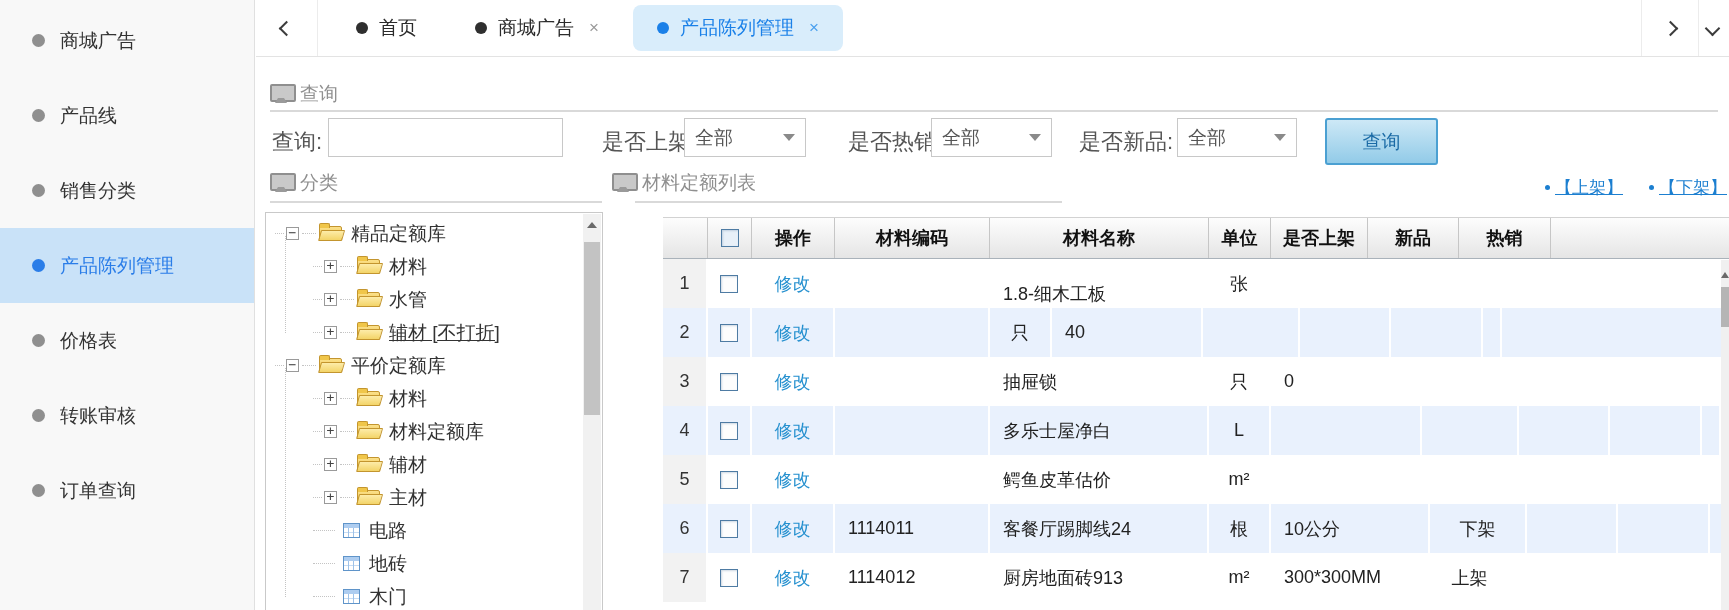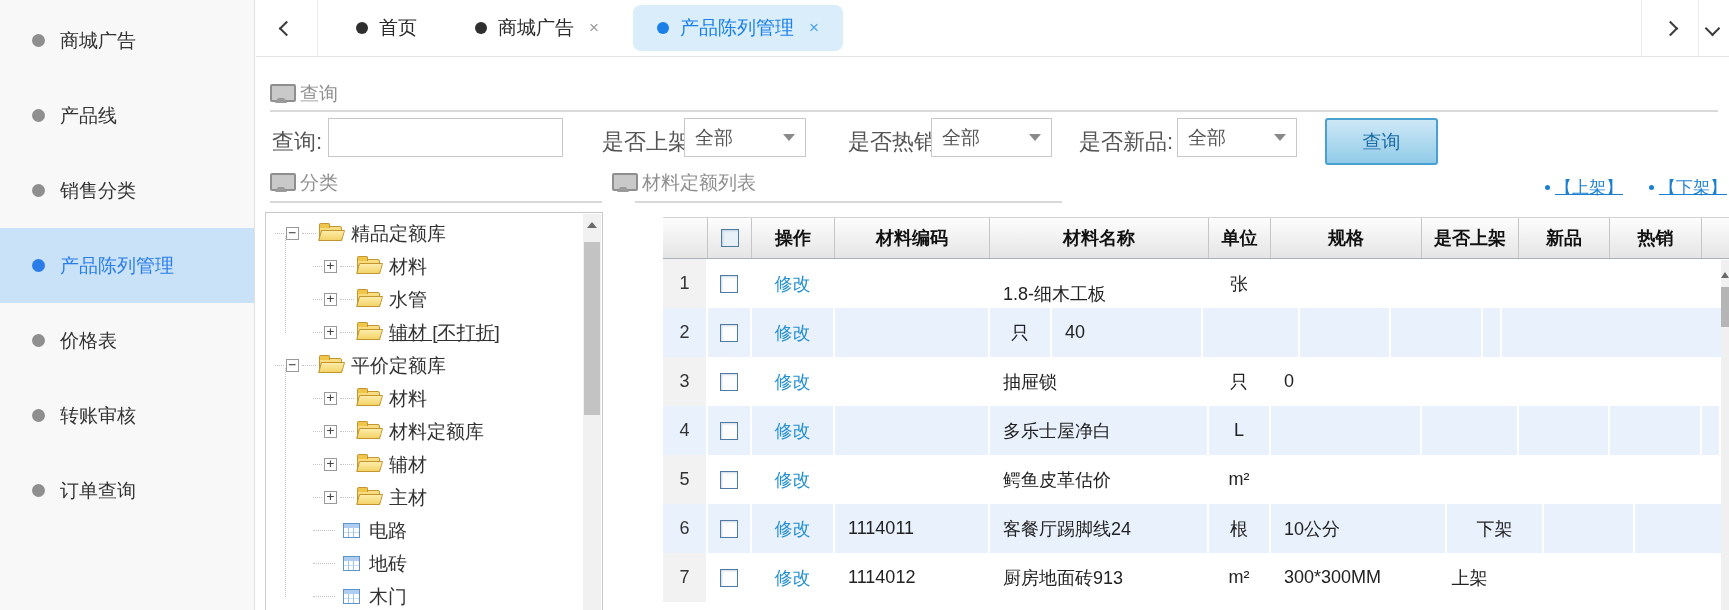--- a/index.html
+++ b/index.html
@@ -347,21 +347,20 @@
 <div id="grid">
     <div class="trow thead">
       <div class="cell" style="width: 45px;"></div>
       <div class="cell" style="width: 44px;">
         <span class="cbx head"></span>
       </div>
       <div class="cell" style="width: 83px;">操作</div>
       <div class="cell" style="width: 155px;">材料编码</div>
       <div class="cell" style="width: 219px;">材料名称</div>
       <div class="cell" style="width: 62px;">单位</div>
-      <div class="cell" style="width: 151px;">规格</div>
       <div class="cell" style="width: 97px;">是否上架</div>
       <div class="cell" style="width: 91px;">新品</div>
       <div class="cell" style="width: 92px;">热销</div>
       <div class="cell" style="width: 19px;"></div>
     </div>
     <div class="trow body-row">
       <div class="cell c-center numcell" style="width: 45px;">1</div>
       <div class="cell c-center" style="width: 44px;">
         <span class="cbx"></span>
       </div>
@@ -448,21 +447,21 @@
       <div class="cell c-center numcell" style="width: 45px;">6</div>
       <div class="cell c-center" style="width: 44px;">
         <span class="cbx"></span>
       </div>
       <div class="cell c-center" style="width: 83px;">
         <span class="edit-link">修改</span>
       </div>
       <div class="cell c-left" style="width: 155px;">1114011</div>
       <div class="cell c-left" style="width: 219px;">客餐厅踢脚线24</div>
       <div class="cell c-center" style="width: 62px;">根</div>
-      <div class="cell c-left" style="width: 176px;">10公分</div>
+      <div class="cell c-left" style="width: 159px;">10公分</div>
       <div class="cell c-center" style="width: 97px;">下架</div>
       <div class="cell c-center" style="width: 91px;"></div>
       <div class="cell c-center" style="width: 92px;"></div>
       <div class="cell c-center" style="width: 19px;"></div>
     </div>
     <div class="trow body-row">
       <div class="cell c-center numcell" style="width: 45px;">7</div>
       <div class="cell c-center" style="width: 44px;">
         <span class="cbx"></span>
       </div>

